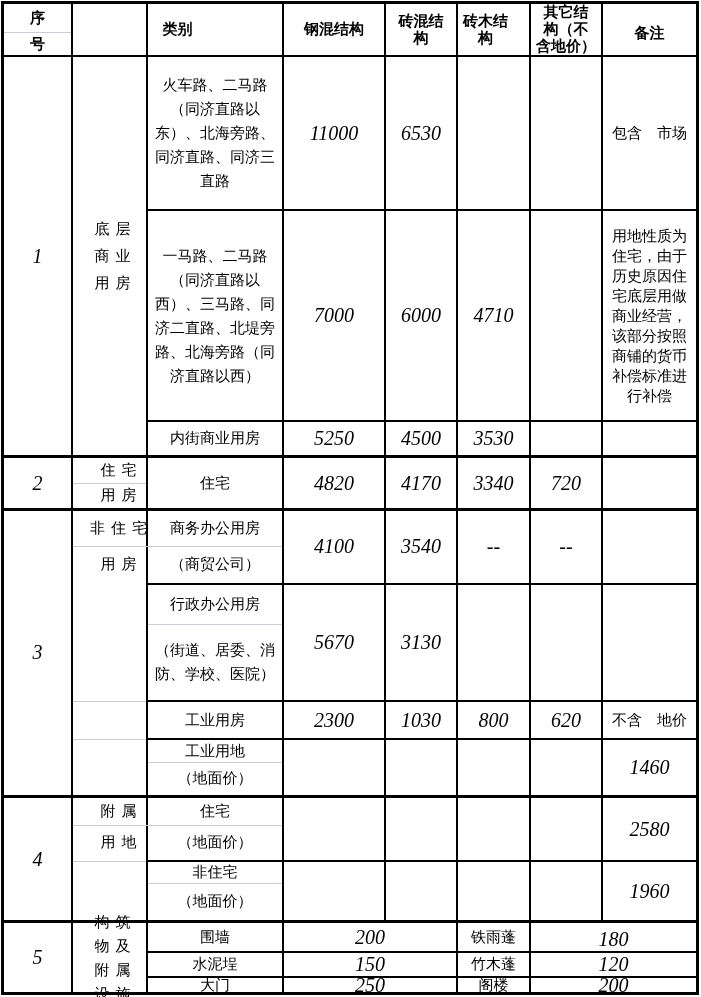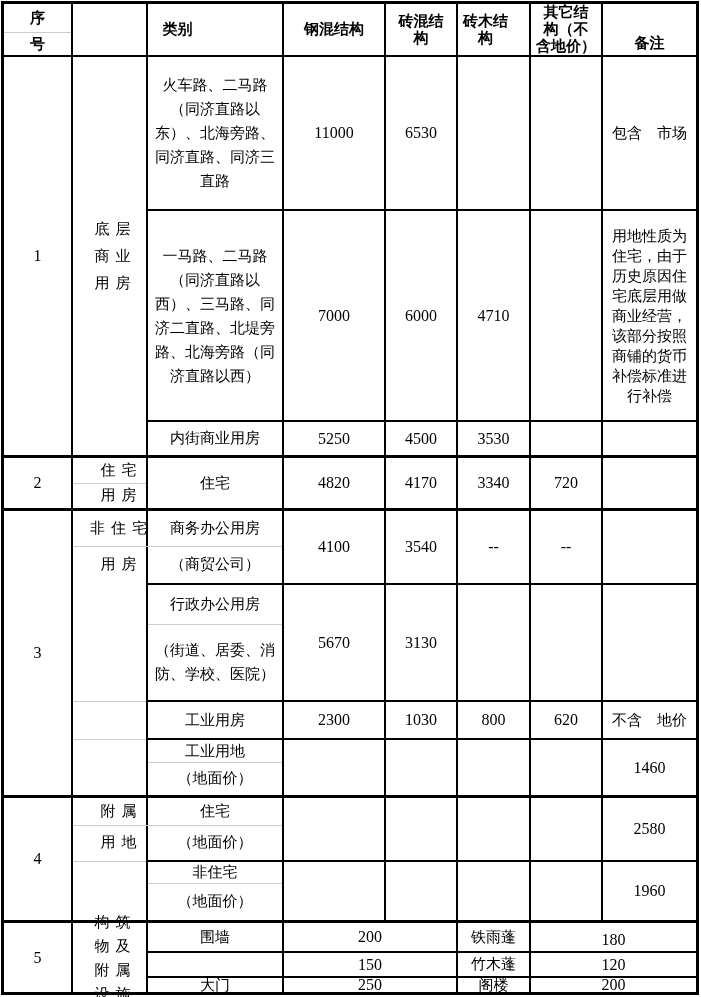--- a/index.html
+++ b/index.html
@@ -7,21 +7,21 @@
         font-family:"Liberation Serif","DejaVu Serif",serif;color:#000;overflow:hidden;}
   #frame{position:absolute;left:1px;top:1px;width:698px;height:994px;
          border:3px solid #000;box-sizing:border-box;}
   .v{position:absolute;width:2px;background:#000;}
   .h{position:absolute;height:2px;background:#000;}
   .h3{position:absolute;height:3px;background:#000;}
   .lt{position:absolute;height:1px;background:#c9ced4;}
   .cell{position:absolute;display:flex;align-items:center;justify-content:center;
         text-align:center;font-size:15px;line-height:1.25;}
   .hdr{font-weight:bold;white-space:pre-line;line-height:17px;}
-  .num{font-size:16px;}
+  .num{font-size:20px;font-style:italic;}
   .sp{letter-spacing:6px;padding-left:12px;}
   .wrap{word-break:break-all;display:inline-block;}
   .w121{width:121px;line-height:24px;}
   .w76{width:76px;line-height:20px;}
   .w64{width:64px;}
   .lh27{line-height:27px;}
   .lh24{line-height:24px;}
 </style>
 </head>
 <body>
@@ -66,21 +66,21 @@
   <div class="cell hdr" style="left:4px;top:33px;width:67px;height:22px">号</div>
   <div class="cell hdr" style="left:73px;top:4px;width:209px;height:51px">类别</div>
   <div class="cell hdr" style="left:284px;top:4px;width:100px;height:51px">钢混结构</div>
   <div class="cell hdr" style="left:386px;top:4px;width:70px;height:51px">砖混结
 构</div>
   <div class="cell hdr" style="left:458px;top:4px;width:55px;height:51px">砖木结
 构</div>
   <div class="cell hdr" style="left:531px;top:4px;width:70px;height:51px">其它结
 构（不
 含地价）</div>
-  <div class="cell hdr" style="left:603px;top:19px;width:93px;height:48px">备注</div>
+  <div class="cell hdr" style="left:603px;top:9px;width:93px;height:48px">备注</div>
 
   <div class="cell num" style="left:4px;top:57px;width:67px;height:398px">1</div>
   <div class="cell" style="left:73px;top:57px;width:73px;height:398px">
       <span class="wrap w64 sp lh27">底层商业用房</span>
     </div>
   <div class="cell" style="left:148px;top:57px;width:134px;height:152px">
       <span class="wrap w121">火车路、二马路（同济直路以东）、北海旁路、同济直路、同济三直路</span>
     </div>
   <div class="cell num" style="left:284px;top:57px;width:100px;height:152px">11000</div>
   <div class="cell num" style="left:386px;top:57px;width:70px;height:152px">6530</div>
@@ -144,20 +144,21 @@
   <div class="cell num" style="left:603px;top:862px;width:93px;height:58px">1960</div>
 
   <div class="cell num" style="left:4px;top:923px;width:67px;height:69px">5</div>
   <div class="cell" style="left:73px;top:923px;width:73px;height:69px">
       <span class="wrap w64 sp lh24">构筑物及附属设施</span>
     </div>
   <div class="cell" style="left:148px;top:923px;width:134px;height:28px">围墙</div>
   <div class="cell num" style="left:284px;top:923px;width:172px;height:28px">200</div>
   <div class="cell" style="left:458px;top:923px;width:71px;height:28px">铁雨蓬</div>
   <div class="cell num" style="left:531px;top:923px;width:165px;height:33px">180</div>
+  <div class="cell" style="left:148px;top:953px;width:134px;height:23px">水泥埕</div>
   <div class="cell num" style="left:284px;top:953px;width:172px;height:23px">150</div>
   <div class="cell" style="left:458px;top:953px;width:71px;height:23px">竹木蓬</div>
   <div class="cell num" style="left:531px;top:953px;width:165px;height:23px">120</div>
   <div class="cell" style="left:148px;top:978px;width:134px;height:14px">大门</div>
   <div class="cell num" style="left:284px;top:978px;width:172px;height:14px">250</div>
   <div class="cell" style="left:458px;top:978px;width:71px;height:14px">阁楼</div>
   <div class="cell num" style="left:531px;top:978px;width:165px;height:14px">200</div>
 </div>
 
 </body></html>

